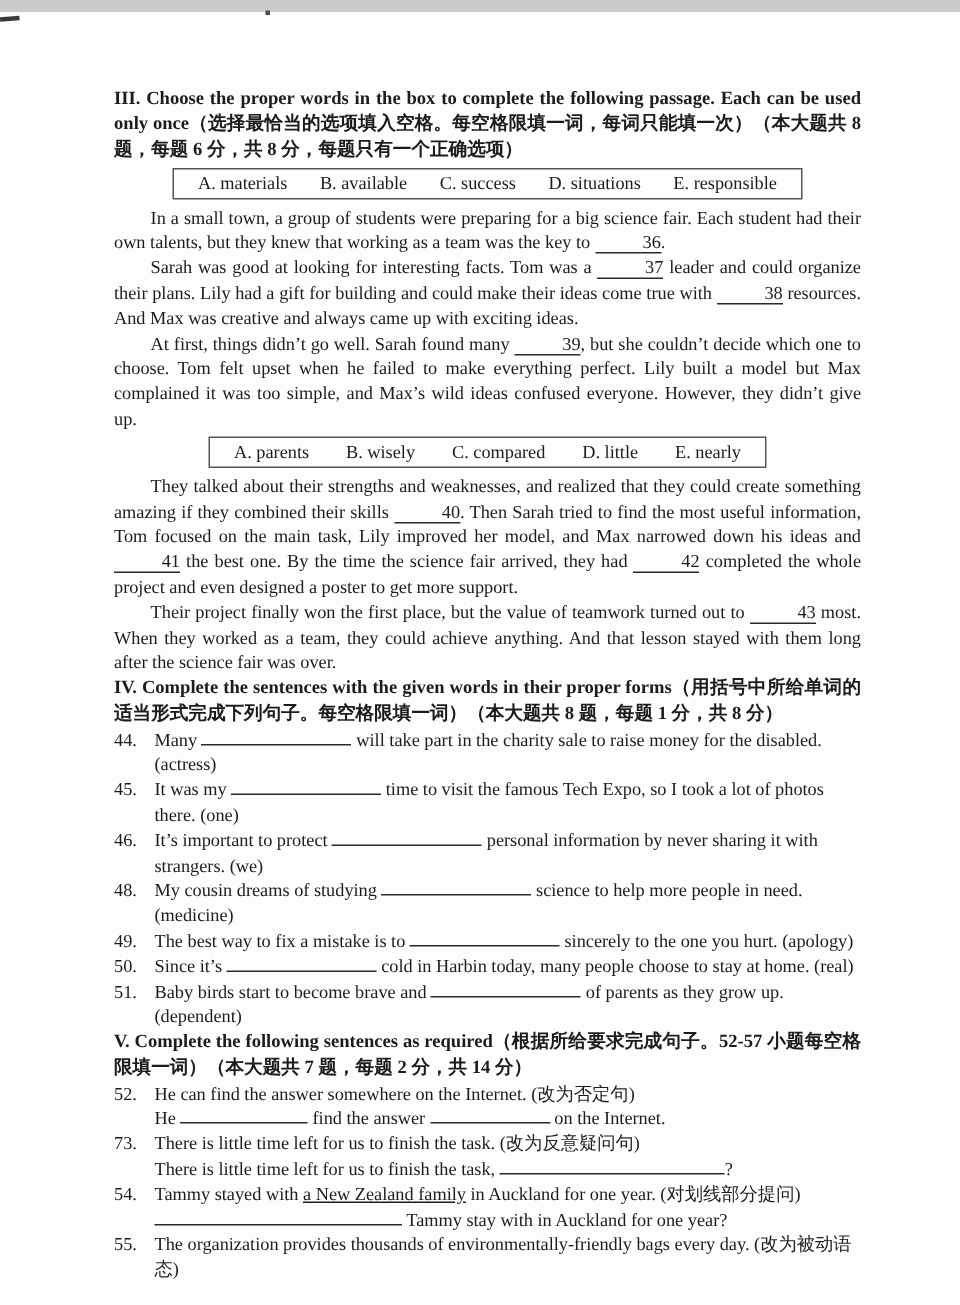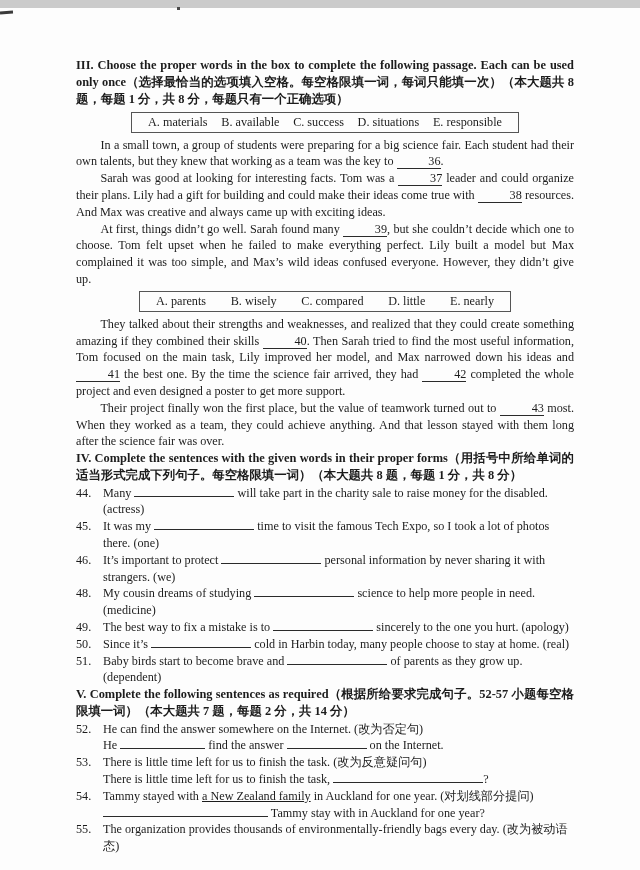--- a/index.html
+++ b/index.html
@@ -8,21 +8,21 @@
     background:#fdfdfd;color:#1c1c1c;
     font-family:"Liberation Serif","DejaVu Serif",serif;
     font-size:12.2px;line-height:16.8px;
   }
   .top-strip{position:absolute;top:0;left:0;width:640px;height:8px;background:#cbcbcb;}
   .artifact-a{position:absolute;top:11px;left:0;width:13px;height:3px;background:#3a3a3a;transform:rotate(-4deg);}
   .artifact-b{position:absolute;top:7px;left:177px;width:3px;height:3px;background:#4a4a4a;}
   .content{position:absolute;left:76px;top:57px;width:498px;}
   .sec-title{font-weight:bold;text-align:justify;margin:0;line-height:17.2px;font-size:12.4px;}
   .option-box{
-    border:1px solid #555;margin:3px auto 4px auto;width:388px;
+    border:1px solid #555;margin:3px auto 4px auto;width:420px;
     display:flex;justify-content:space-between;align-items:center;
     padding:1px 16px;box-sizing:border-box;line-height:17px;
   }
   .para{margin:0;text-align:justify;text-indent:2em;}
   .blank{
     display:inline-block;border-bottom:1px solid #2a2a2a;height:11px;width:95px;
     vertical-align:baseline;
   }
   .blank-num{
     display:inline-block;border-bottom:1px solid #2a2a2a;min-width:44px;
@@ -40,21 +40,21 @@
 </head>
 <body>
 
 <div>
   <div class="top-strip"></div>
   <div class="artifact-a"></div>
   <div class="artifact-b"></div>
 
   <div class="content">
 
-    <p class="sec-title">III. Choose the proper words in the box to complete the following passage. Each can be used only once（选择最恰当的选项填入空格。每空格限填一词，每词只能填一次）（本大题共 8 题，每题 1 分，共 8 分，每题只有一个正确选项）</p>
+    <p class="sec-title">III. Choose the proper words in the box to complete the following passage. Each can be used only once（选择最恰当的选项填入空格。每空格限填一词，每词只能填一次）（本大题共 8 题，每题 6 分，共 8 分，每题只有一个正确选项）</p>
 
     <div class="option-box">
       <span>A. materials</span>
       <span>B. available</span>
       <span>C. success</span>
       <span>D. situations</span>
       <span>E. responsible</span>
     </div>
 
     <p class="para">In a small town, a group of students were preparing for a big science fair. Each student had their own talents, but they knew that working as a team was the key to <span class="blank-num">36</span>.</p>
@@ -108,21 +108,21 @@
     <div class="qitem">
       <span class="qnum">52.</span>
       <span class="qtext">He can find the answer somewhere on the Internet. (改为否定句)</span>
     </div>
     <div class="qitem">
       <span class="qnum"></span>
       <span class="qtext">He <span class="blank" style="width: 85px;"></span> find the answer <span class="blank" style="width: 80px;"></span> on the Internet.</span>
     </div>
 
     <div class="qitem">
-      <span class="qnum">53.</span>
+      <span class="qnum">73.</span>
       <span class="qtext">There is little time left for us to finish the task. (改为反意疑问句)</span>
     </div>
     <div class="qitem">
       <span class="qnum"></span>
       <span class="qtext">There is little time left for us to finish the task, <span class="blank" style="width: 150px;"></span>?</span>
     </div>
 
     <div class="qitem">
       <span class="qnum">54.</span>
       <span class="qtext">Tammy stayed with <span class="ul">a New Zealand family</span> in Auckland for one year. (对划线部分提问)</span>

